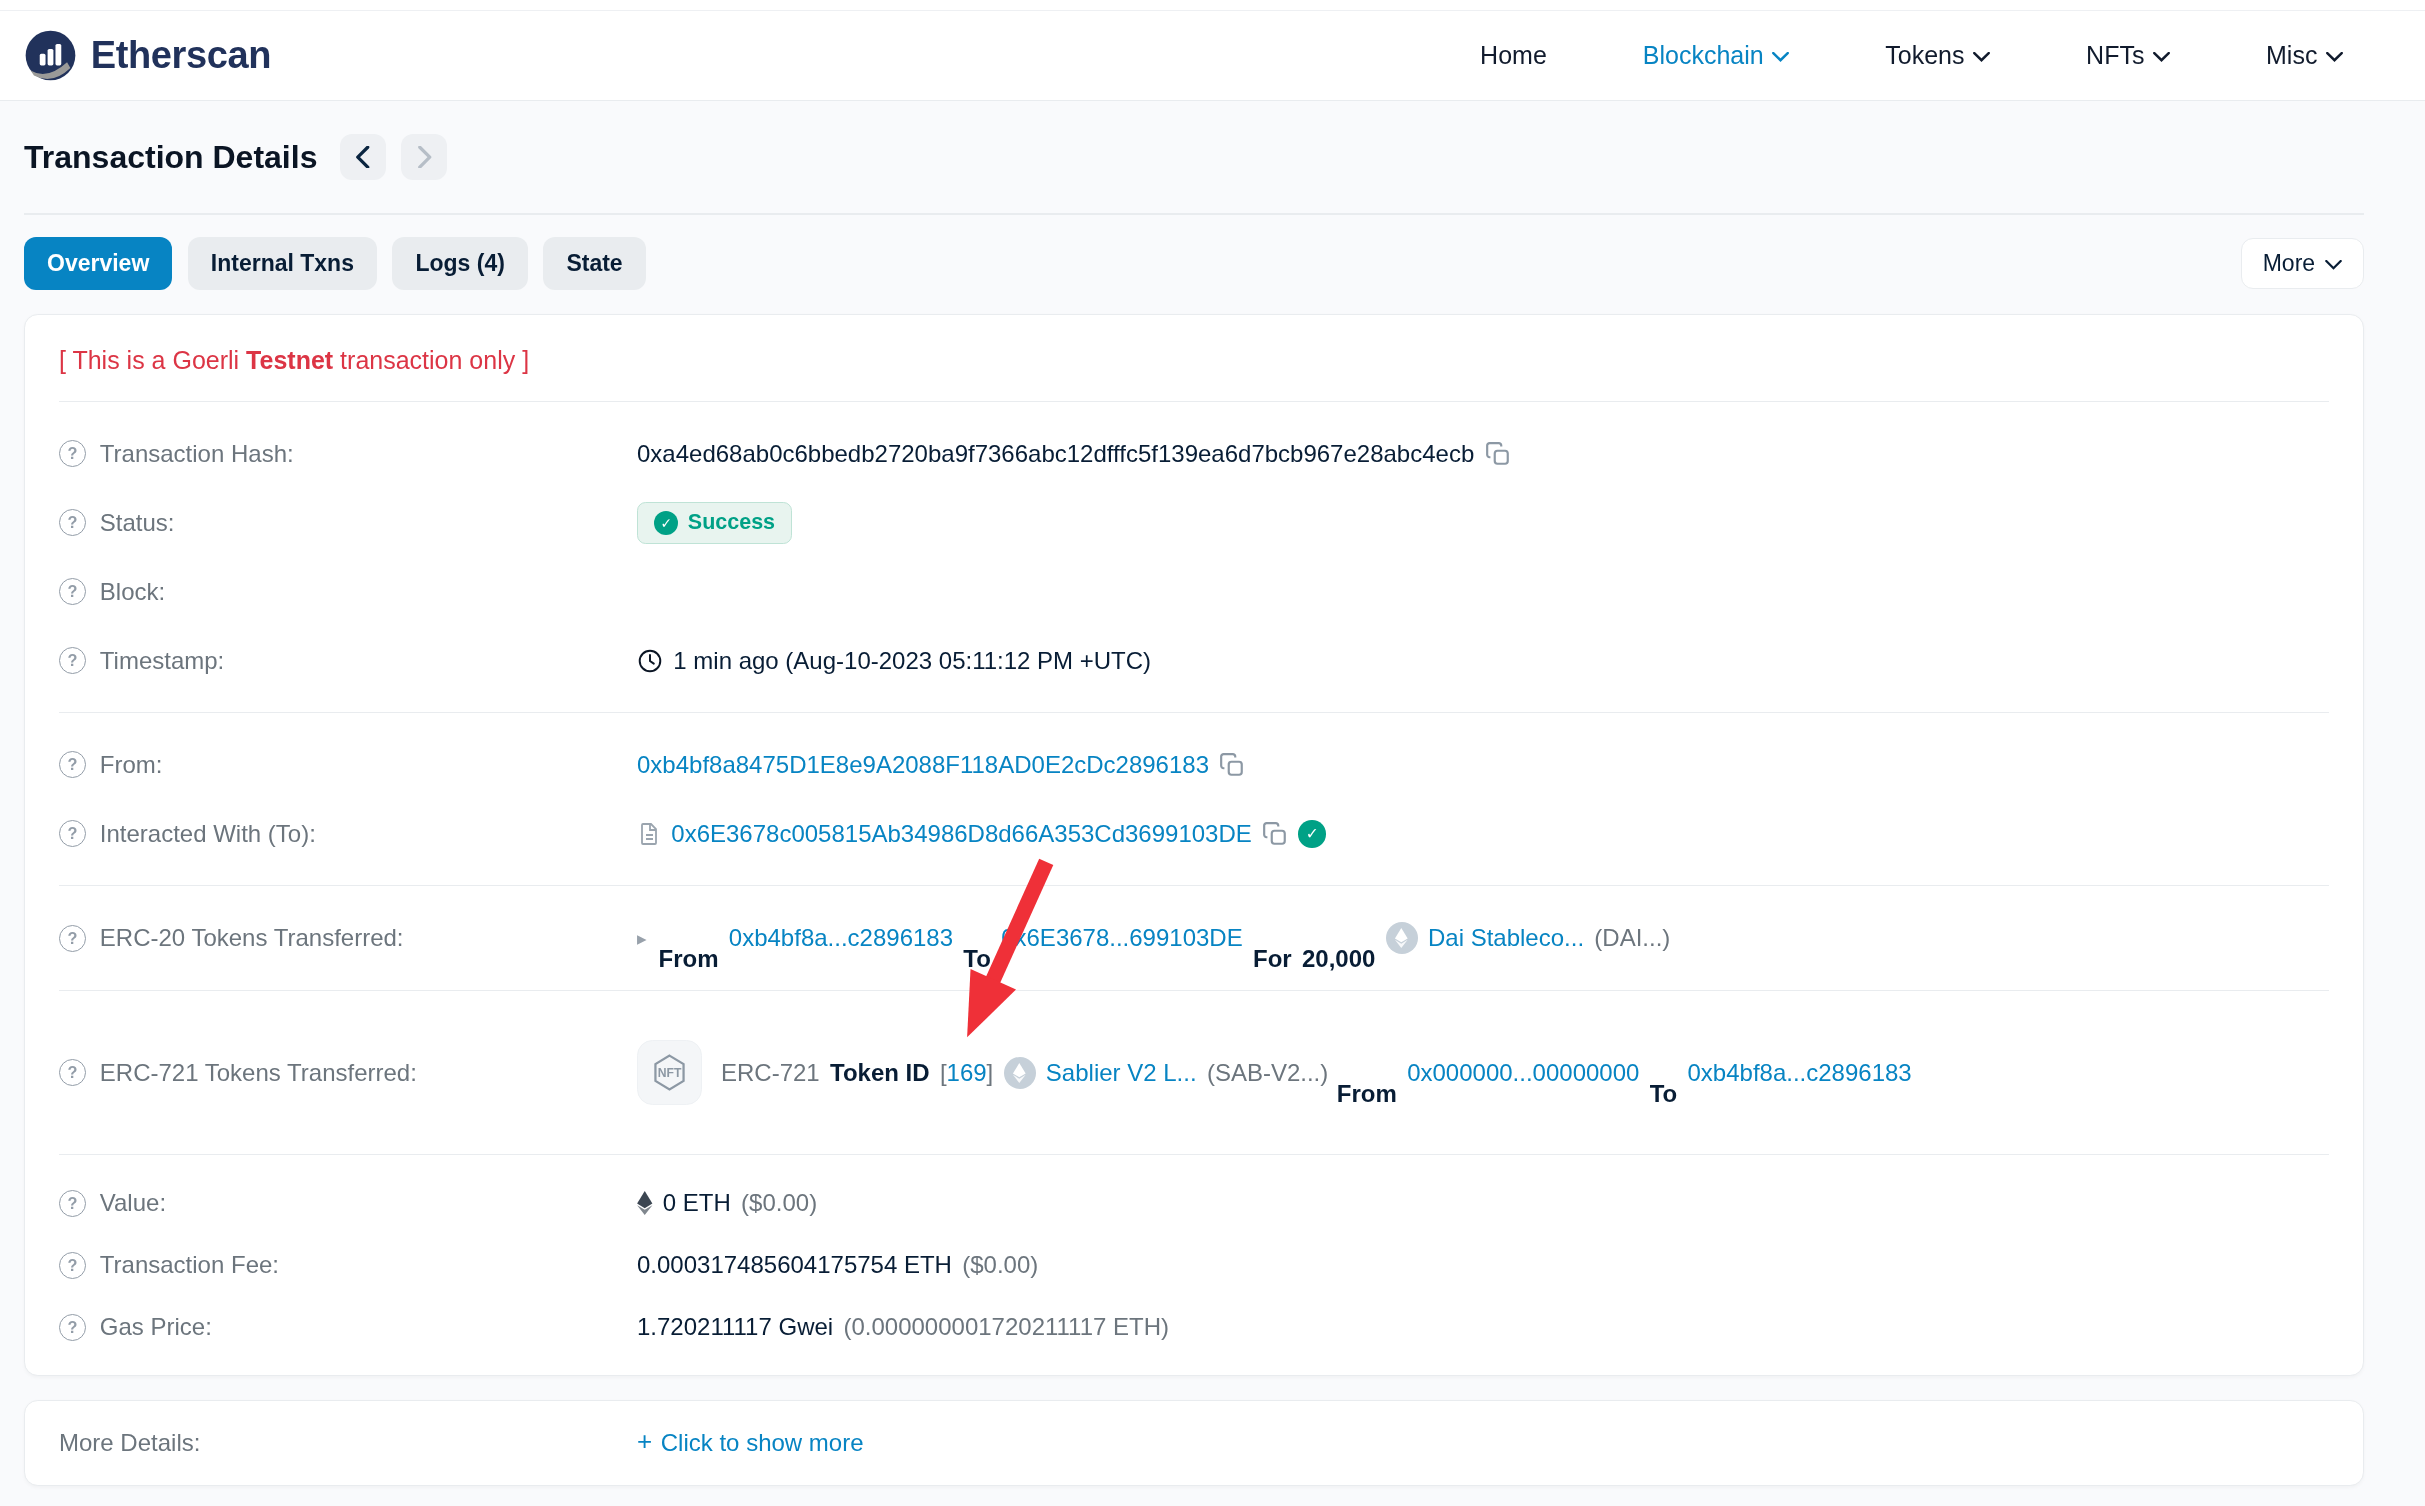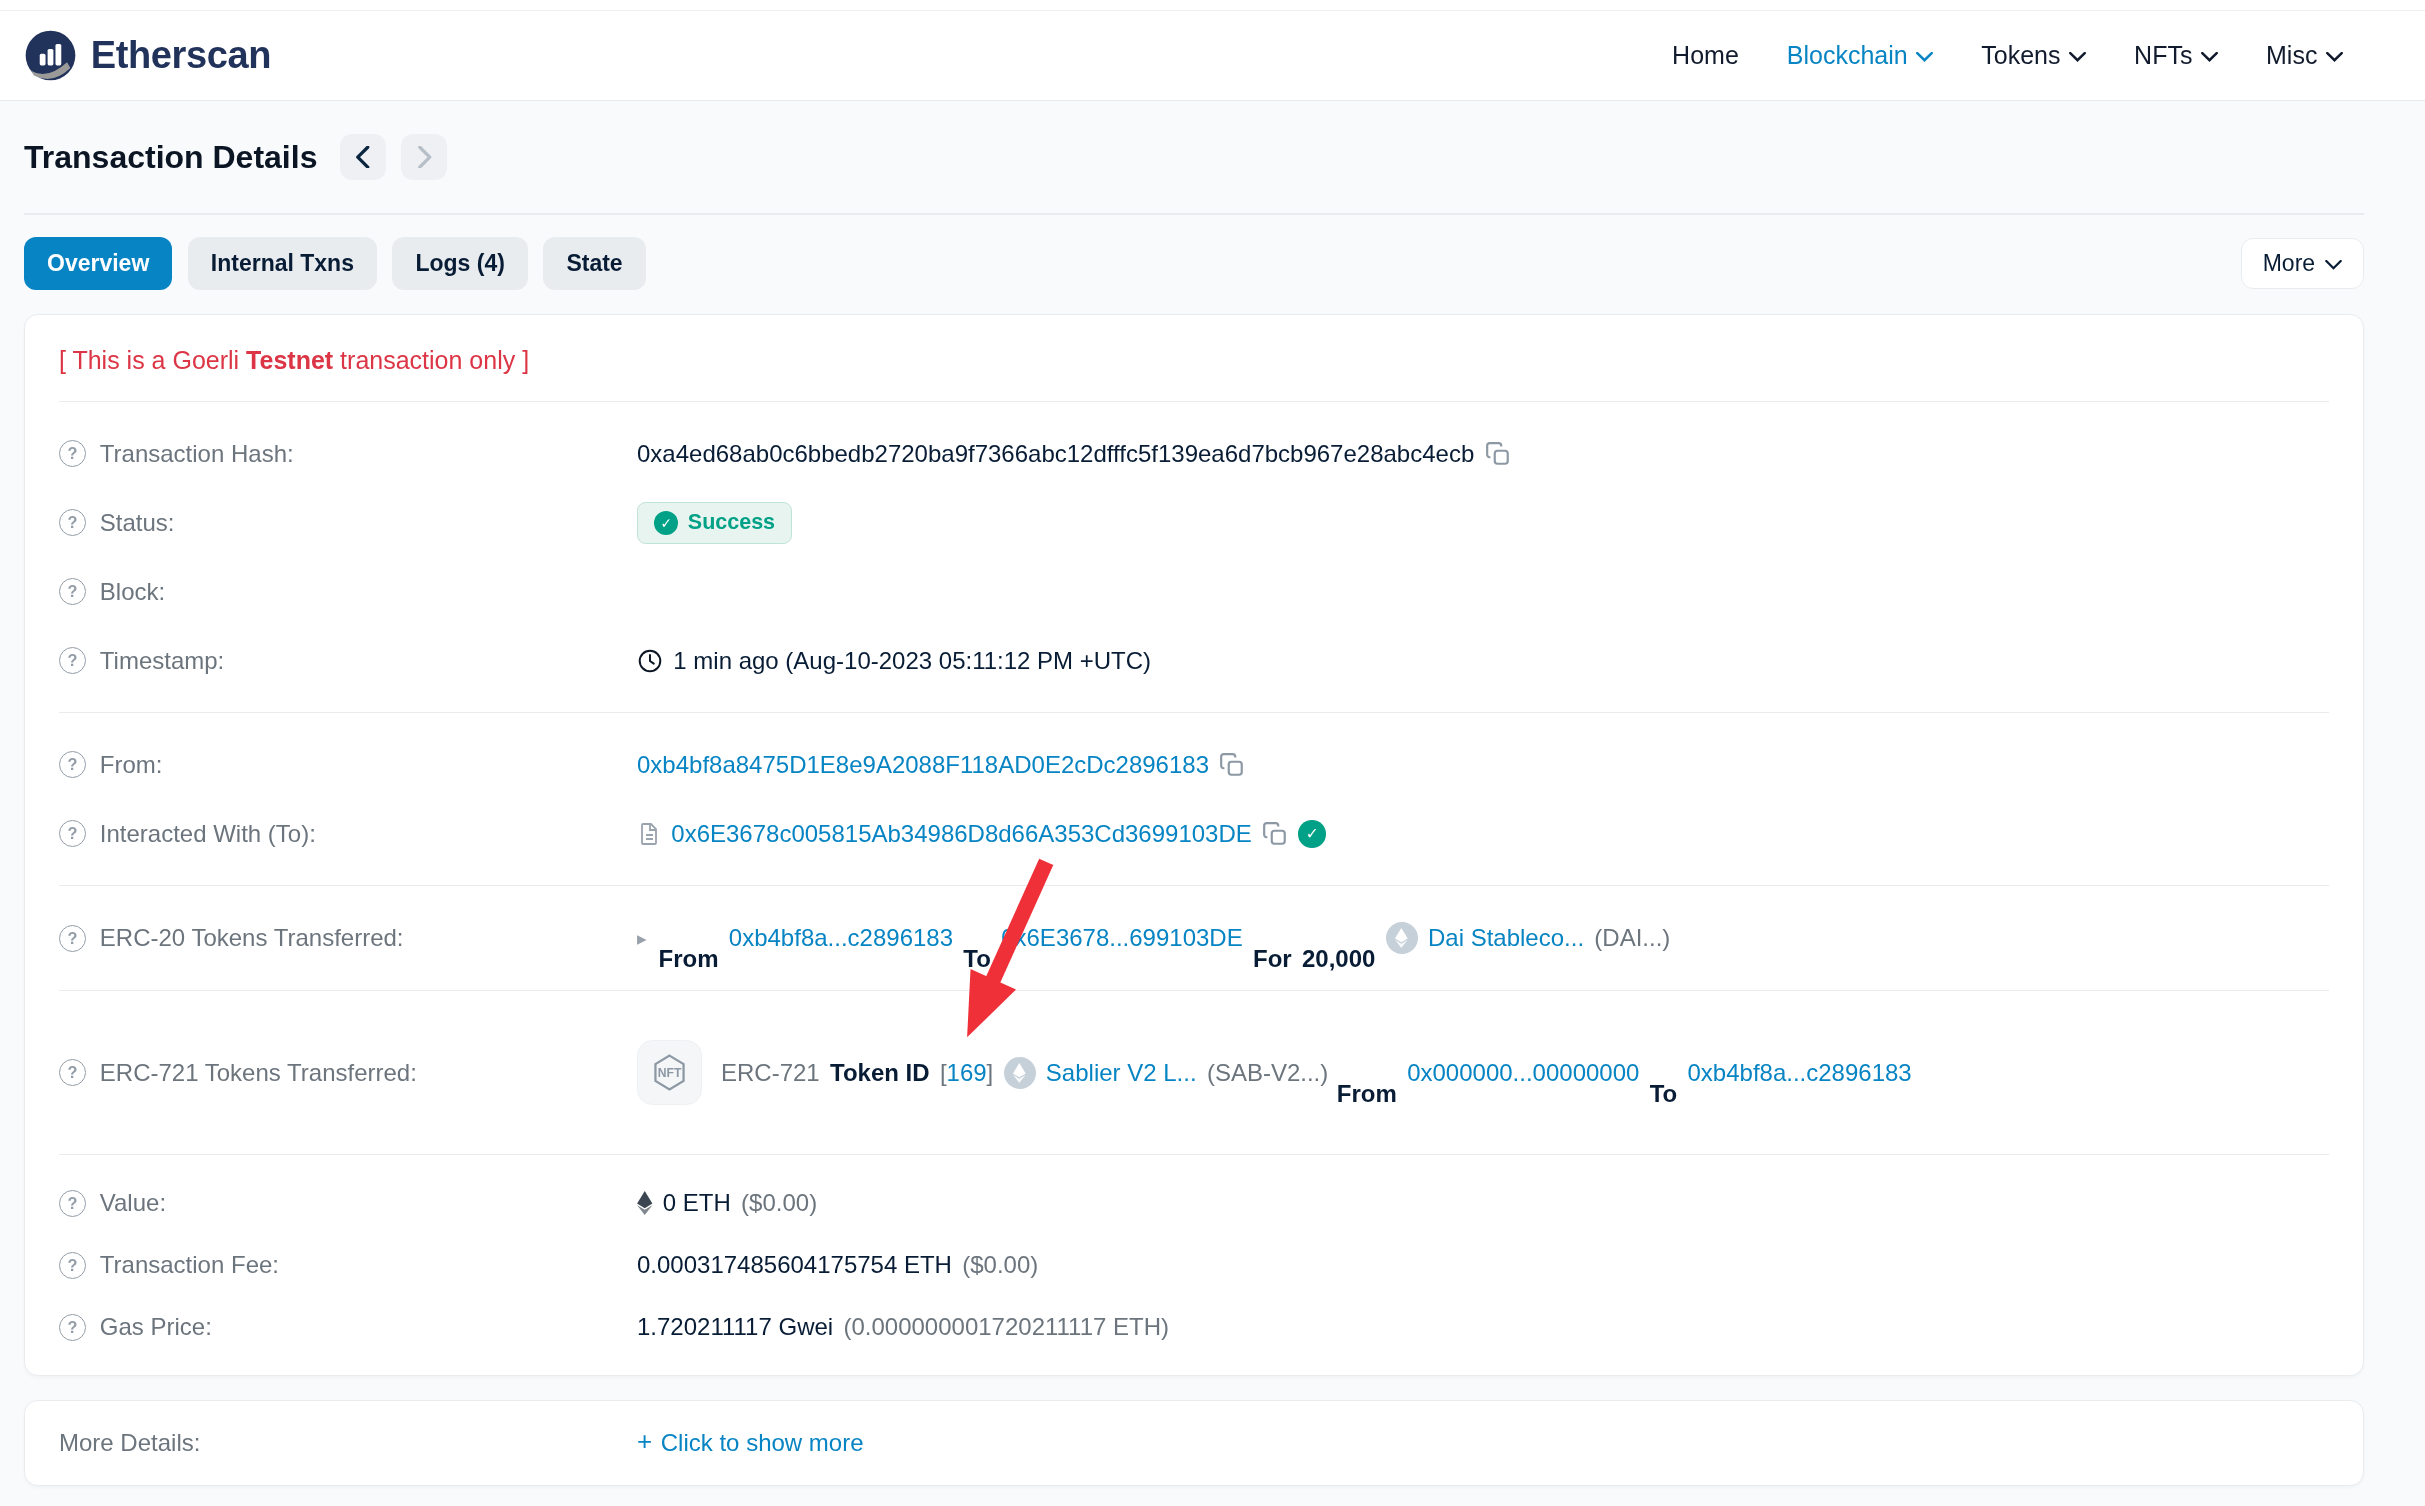--- a/index.html
+++ b/index.html
@@ -17,21 +17,21 @@
   
   .top-strip { height:11.2px; background:#fff; border-bottom:1.7px solid #eef0f3; }
   .navbar {
     height:90px; background:#fff; border-bottom:1.7px solid #e9ecef;
     display:flex; align-items:center; justify-content:space-between;
     padding:0 83px 0 24px;
   }
   .brand { display:flex; align-items:center; gap:13.8px; cursor:pointer; }
   .brand-text { font-size:38px; font-weight:600; color:#21325b; letter-spacing:-0.4px; }
   nav { display:flex; align-items:center; gap:48px; }
-  .nav-item { display:flex; align-items:center; gap:8.6px; font-size:25px; font-weight:500; color:#111b2d; cursor:pointer; }
+  .nav-item { display:flex; align-items:center; gap:8.6px; font-size:25px; font-weight:500; color:#111b2d; cursor:pointer;margin-left:48px; }
   .nav-item.active { color:#0784c3; }
   .nav-chev { width:17px; height:10.3px; display:block; margin-top:3.4px; }
 
   
   main { margin:0 62px 0 24px; position:relative; }
   .title-row { display:flex; align-items:center; gap:15.5px; margin-top:33px; }
   h1 { font-size:32px; font-weight:700; margin:0 6.9px 0 0; color:#0b1524; }
   .pg-btn {
     width:46px; height:46px; border:none; border-radius:12px; background:#eef0f3;
     display:flex; align-items:center; justify-content:center; cursor:pointer; padding:0;

